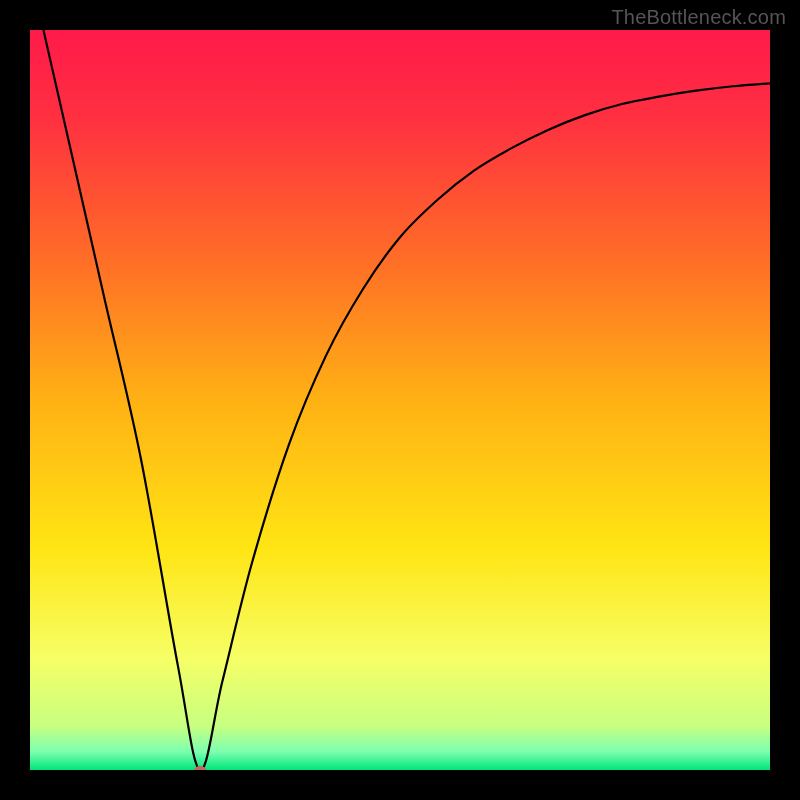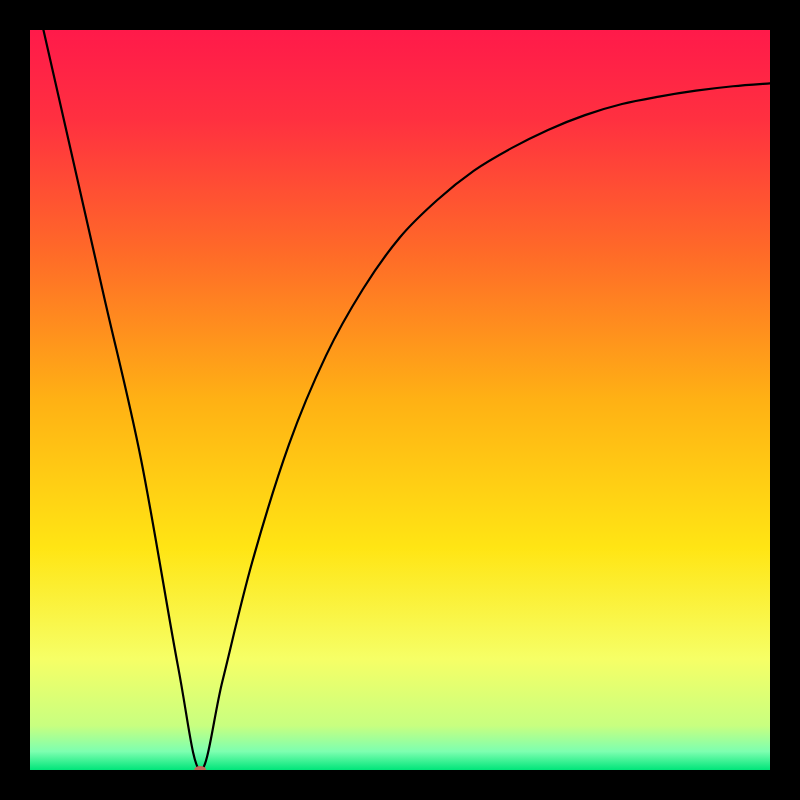--- a/index.html
+++ b/index.html
@@ -32,20 +32,21 @@
     font-size: 20px;
     font-weight: 500;
     letter-spacing: 0.2px;
   }
   svg { display: block; }
 </style>
 </head>
 <body>
 
 <div class="frame">
+  <div class="attribution">TheBottleneck.com</div>
 
   <div class="plot">
     <svg id="chart-svg" width="740" height="740" viewBox="0 0 740 740">
       <defs>
         <linearGradient id="bg-grad" x1="0" y1="0" x2="0" y2="1">
             <stop offset="0%" stop-color="#ff1a4a"></stop>
             <stop offset="12%" stop-color="#ff3040"></stop>
             <stop offset="30%" stop-color="#ff6a28"></stop>
             <stop offset="50%" stop-color="#ffb114"></stop>
             <stop offset="70%" stop-color="#ffe514"></stop>

